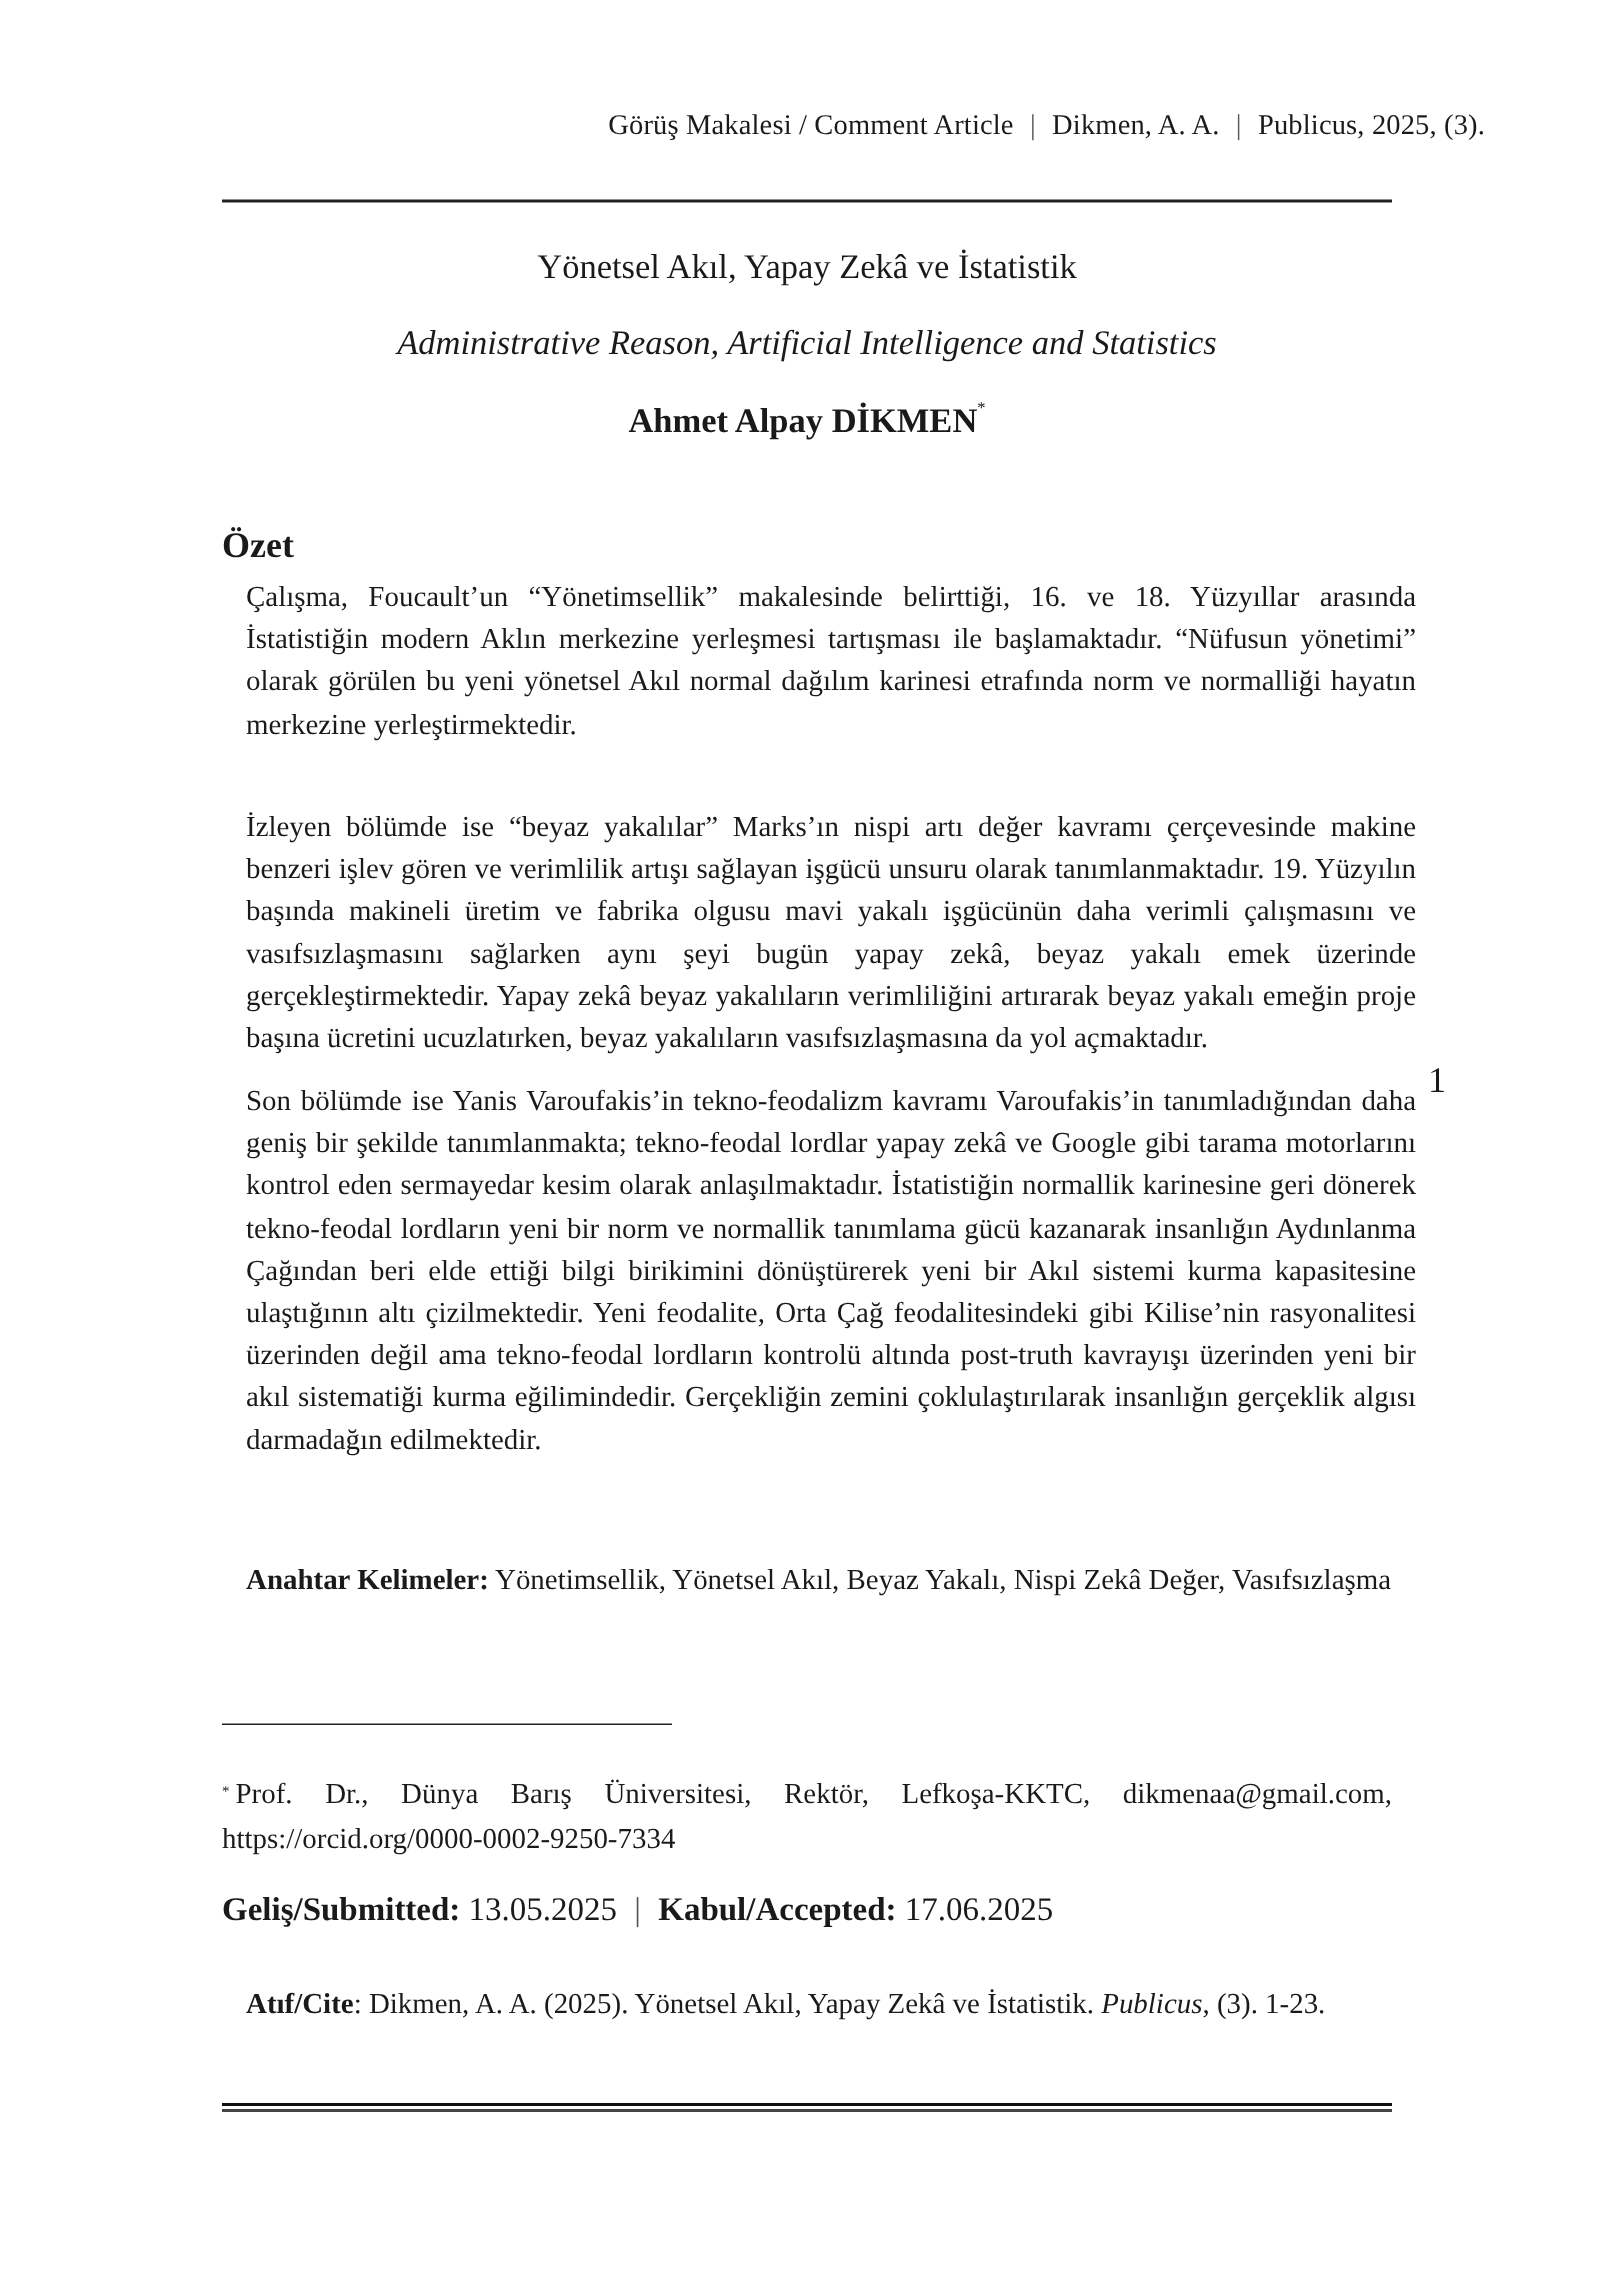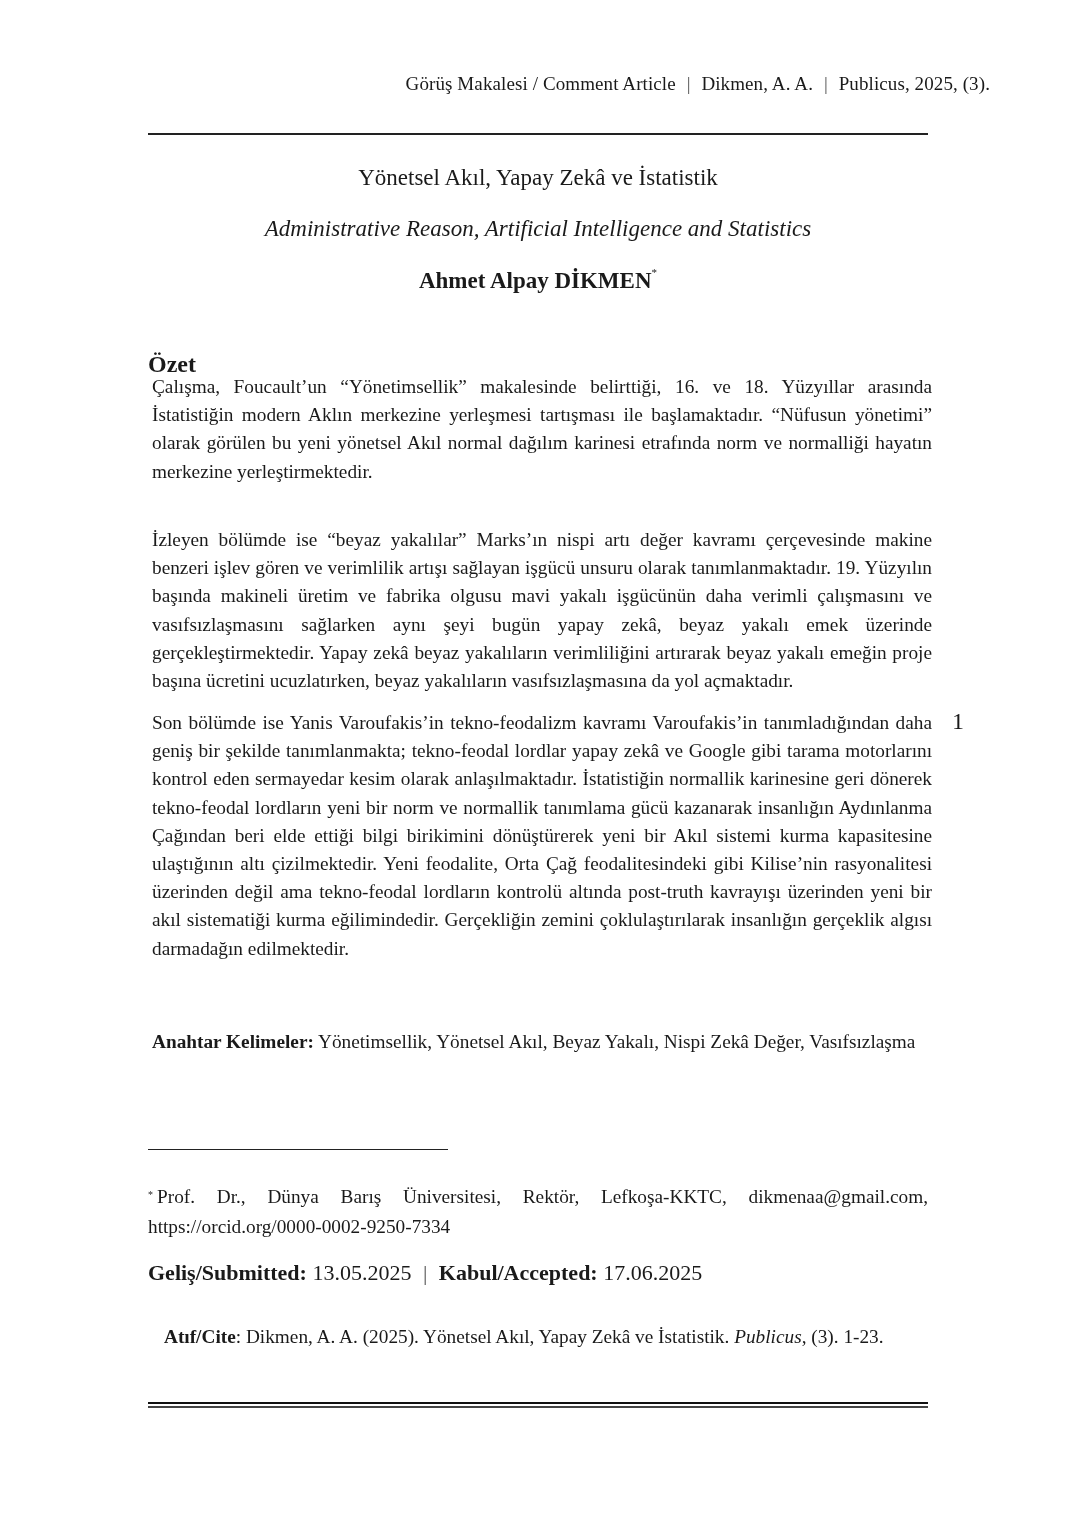--- a/index.html
+++ b/index.html
@@ -4,21 +4,21 @@
 <style>
   html, body { margin:0; padding:0; background:#ffffff; }
   body { width:1075px; height:1518px; position:relative; font-family:"Liberation Serif", serif; color:#1a1a1a; overflow:hidden; }
   .running-head { position:absolute; top:73px; left:0; width:990px; text-align:right; font-size:19px; letter-spacing:0.1px; }
   .rule-top { position:absolute; top:133px; left:148px; width:780px; height:0; border-top:2.5px solid #222; }
   .title { position:absolute; top:165px; left:148px; width:780px; text-align:center; font-weight:normal; font-size:23px; }
   .subtitle { position:absolute; top:216px; left:148px; width:780px; text-align:center; font-style:italic; font-size:23px; }
   .author { position:absolute; top:268px; left:148px; width:780px; text-align:center; font-weight:bold; font-size:23px; }
   .author sup { font-size:11px; font-weight:normal; vertical-align:top; position:relative; top:-2px; }
   .heading { position:absolute; top:318px; left:148px; font-weight:bold; font-size:24px;margin-top:33px; }
-  .para { position:absolute; left:148px; width:780px; font-size:19.3px; line-height:28.2px; text-align:justify; margin:4px; }
+  .para { position:absolute; left:148px; width:780px; font-size:19.3px; line-height:28.2px; text-align:justify; margin:16px; }
   .p1 { top:369px; }
   .p2 { top:522px; }
   .p3 { top:705px; }
   .kw { top:1024px; }
   .kw b, .dates b, .cite b { font-weight:bold; }
   .page-number { position:absolute; top:708px; left:952px; font-size:24px; }
   .fn-rule { position:absolute; top:1149px; left:148px; width:300px; height:0; border-top:1.5px solid #222; }
   .footnote { position:absolute; top:1182px; left:148px; width:780px; font-size:19.3px; line-height:30px; text-align:justify; margin:0; }
   .footnote sup { font-size:10px; vertical-align:top; position:relative; top:-2px; margin-right:4px; }
   .dates { position:absolute; top:1260px; left:148px; width:780px; font-size:22px; margin:0; }

